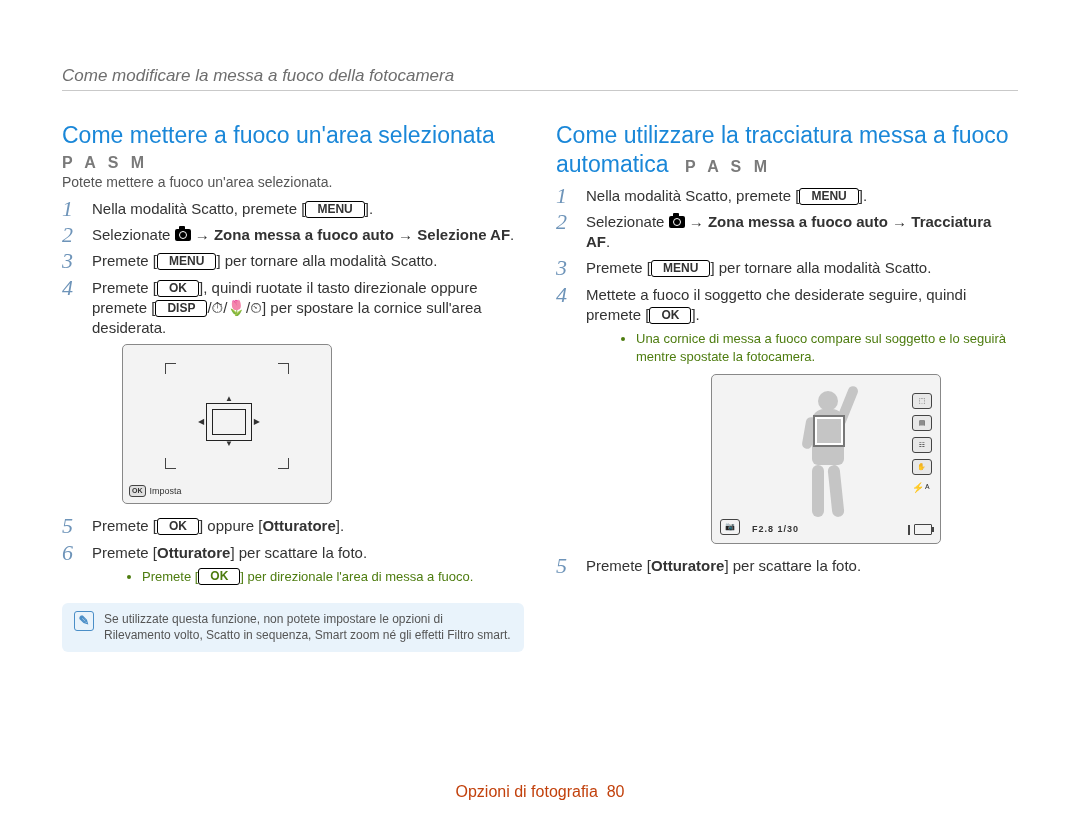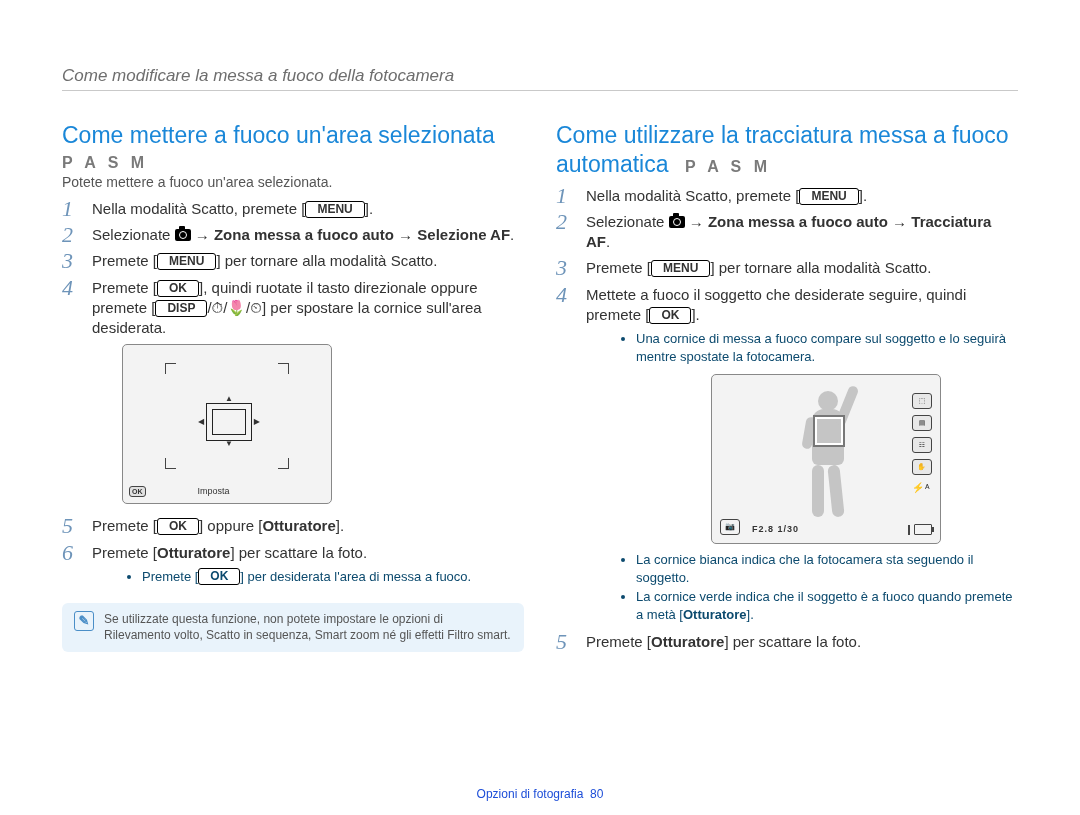--- a/index.html
+++ b/index.html
@@ -85,21 +85,21 @@
     font-size: 12px;
     line-height: 15px;
     vertical-align: 1px;
   }
   .bold { font-weight: 700; }
   ul.sub {
     list-style: disc;
     padding-left: 20px;
     margin: 4px 0 2px 30px;
     font-size: 13px;
-    color: #0c4a6e;
+    color: #4d7c0f;
   }
   ul.sub li { padding: 1px 0; }
   .note-box {
     display: flex;
     align-items: flex-start;
     background: #e9f3fb;
     border-radius: 6px;
     padding: 8px 12px;
     margin-top: 12px;
     font-size: 12px;
@@ -150,22 +150,22 @@
     position:absolute; inset:5px;
     border:1px solid #222;
   }
   .focus-arrow { position:absolute; font-size:8px; color:#333; }
   .fa-t { top:-10px; left:50%; transform:translateX(-50%); }
   .fa-b { bottom:-10px; left:50%; transform:translateX(-50%); }
   .fa-l { left:-9px; top:50%; transform:translateY(-50%); }
   .fa-r { right:-9px; top:50%; transform:translateY(-50%); }
   .lcd1-bar {
     position:absolute; left:6px; bottom:6px;
-    display:flex; align-items:flex-end;
-    font-size:9px; color:#333;gap:48px;
+    display:flex; align-items:flex-start;
+    font-size:9px; color:#333;
   }
   .lcd1-bar .ok { border:1px solid #444; border-radius:3px; font-weight:700; font-size:7px; padding:0 2px; margin-right:4px; background:#e0e0e0;}
   
   .lcd2 {
     width: 230px;
     height: 170px;
     position: relative;
     margin-left: auto;
     margin-right: auto;
   }
@@ -193,22 +193,22 @@
   .lcd2-bot { position:absolute; left:40px; bottom:8px; font-size:9px; letter-spacing:1px; color:#333; font-weight:700;}
   .lcd2-br { position:absolute; right:8px; bottom:8px; display:flex; gap:4px; align-items:center;}
   .batt { width:16px; height:9px; border:1.5px solid #444; border-radius:1px; position:relative;}
   .batt::after { content:""; position:absolute; right:-3px; top:2px; width:2px; height:5px; background:#444;}
   .bar1 { width:2px; height:10px; background:#444;}
   .lcd-wrap { margin: 8px 0 6px 48px; }
   .pg-footer {
     position: absolute;
     left: 0; right: 0; bottom: 14px;
     text-align: center;
-    font-size: 12px;
-    color: #1d4ed8;
+    font-size: 16px;
+    color: #c2410c;
   }
   .cam-icon {
     display:inline-block;
     width:16px; height:12px;
     background:#000;
     border-radius:2px;
     position:relative;
     vertical-align:-1px;
   }
   .cam-icon::before { content:""; position:absolute; top:-3px; left:4px; width:6px; height:3px; background:#000; border-radius:1px 1px 0 0;}
@@ -261,21 +261,21 @@
             </div>
           </div>
         </li>
         <li>
           <span>Premete [</span><span class="btn">OK</span><span>] oppure [</span><span class="bold">Otturatore</span><span>].</span>
         </li>
         <li>
           <span>Premete [</span><span class="bold">Otturatore</span><span>] per scattare la foto.</span>
           <ul class="sub">
             <li>
-              <span>Premete [</span><span class="btn">OK</span><span>] per desiderata l'area di messa a fuoco.</span>
+              <span>Premete [</span><span class="btn">OK</span><span>] per direzionale l'area di messa a fuoco.</span>
             </li>
           </ul>
         </li>
       </ol>
 
       <div class="note-box">
         <div class="note-icon">✎</div>
         <div>Se utilizzate questa funzione, non potete impostare le opzioni di Rilevamento volto, Scatto in sequenza, Smart zoom né gli effetti Filtro smart.</div>
       </div>
     </div>
@@ -325,26 +325,20 @@
               </div>
               <div class="lcd2-bl">📷</div>
               <div class="lcd2-bot">F2.8  1/30</div>
               <div class="lcd2-br">
                 <span class="bar1"></span>
                   <div class="batt"></div>
               </div>
             </div>
           </div>
 
-          <ul class="sub">
-            <li>La cornice bianca indica che la fotocamera sta seguendo il soggetto.</li>
-            <li>
-              <span>La cornice verde indica che il soggetto è a fuoco quando premete a metà [</span><span class="bold">Otturatore</span><span>].</span>
-            </li>
-          </ul>
         </li>
         <li>
           <span>Premete [</span><span class="bold">Otturatore</span><span>] per scattare la foto.</span>
         </li>
       </ol>
     </div>
   </div>
 
   <div class="pg-footer">
     <span>Opzioni di fotografia</span>&nbsp;&nbsp;<span>80</span>

